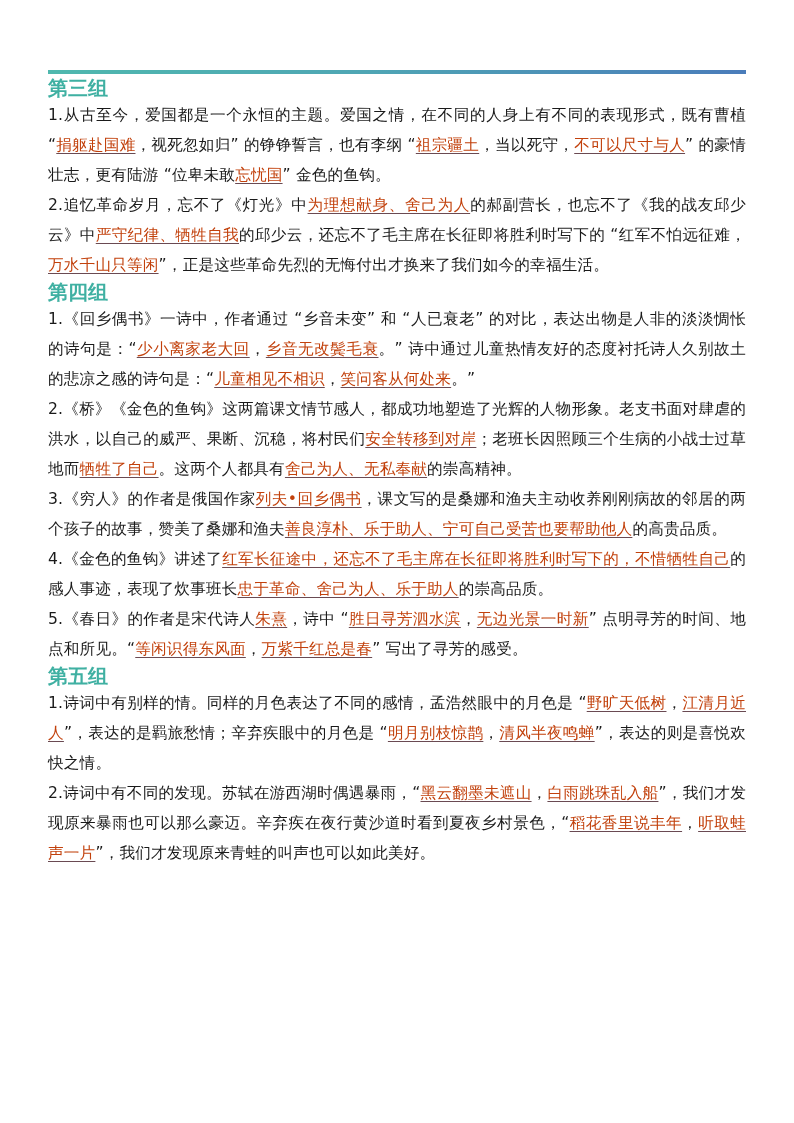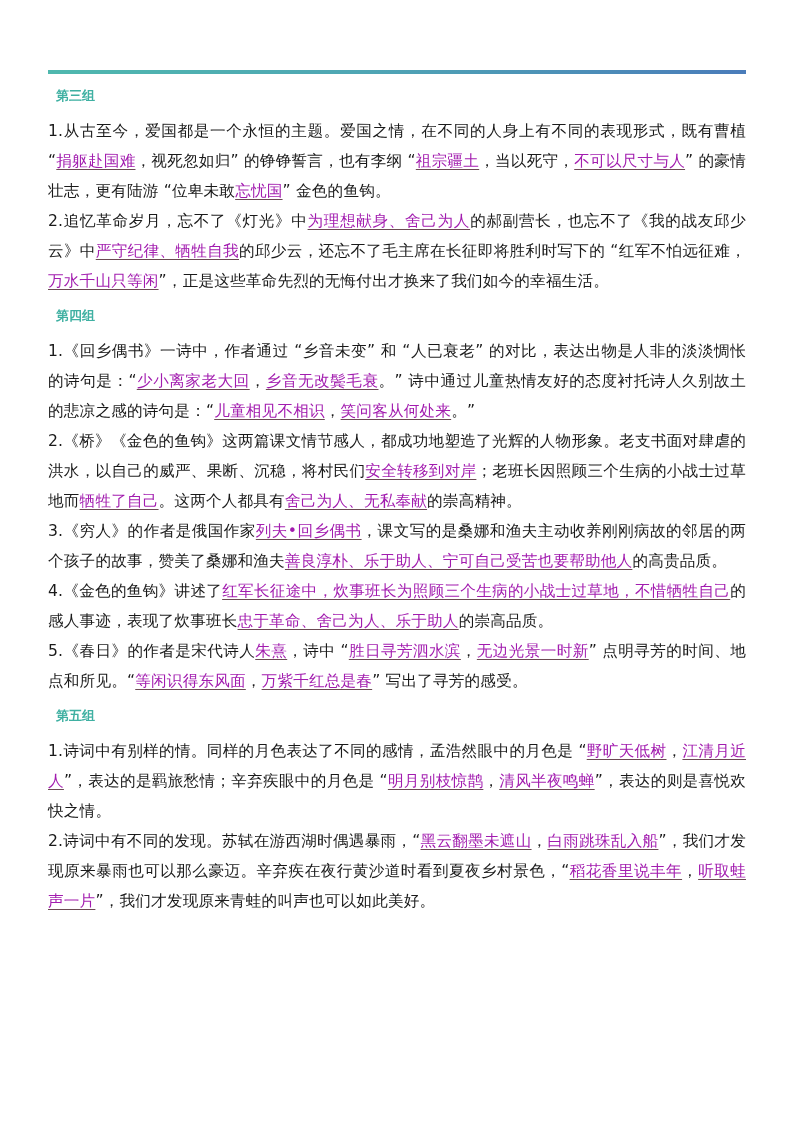--- a/index.html
+++ b/index.html
@@ -9,46 +9,46 @@
       color: #1a1a1a;
     }
     .top-bar {
       position: absolute; left: 48px; top: 70px; width: 698px; height: 4px;
       background: linear-gradient(90deg, #4fb8ae 0%, #4fa6b4 45%, #4a7cba 100%);
     }
     .page {
       position: absolute; left: 48px; top: 76px; width: 698px;
     }
     .section-heading {
-      color: #3fb0a2; font-size: 13px; line-height: 24px; margin: 8px;
+      color: #3fb0a2; font-size: 20px; line-height: 24px; margin: 0;
       height: 24px;
     }
     .para {
       font-size: 15.6px; line-height: 30px; margin: 0;
       text-align: justify; text-align-last: left;
       letter-spacing: 0.2px;
     }
     .ans {
-      color: #a21caf;
+      color: #c2410c;
       text-decoration: underline;
       text-decoration-color: #6a4a52;
       text-underline-offset: 3px;
       text-decoration-thickness: 1px;
     }
   </style>
 </head>
 <body>
 
 <div class="top-bar"></div>
 <div class="page" id="page">
     <h3 class="section-heading">第三组</h3>
     <p class="para"><span>1.从古至今，爱国都是一个永恒的主题。爱国之情，在不同的人身上有不同的表现形式，既有曹植 “</span><span class="ans">捐躯赴国难</span><span>，视死忽如归” 的铮铮誓言，也有李纲 “</span><span class="ans">祖宗疆土</span><span>，当以死守，</span><span class="ans">不可以尺寸与人</span><span>” 的豪情壮志，更有陆游 “位卑未敢</span><span class="ans">忘忧国</span><span>” 金色的鱼钩。</span></p>
     <p class="para"><span>2.追忆革命岁月，忘不了《灯光》中</span><span class="ans">为理想献身、舍己为人</span><span>的郝副营长，也忘不了《我的战友邱少云》中</span><span class="ans">严守纪律、牺牲自我</span><span>的邱少云，还忘不了毛主席在长征即将胜利时写下的 “红军不怕远征难，</span><span class="ans">万水千山只等闲</span><span>”，正是这些革命先烈的无悔付出才换来了我们如今的幸福生活。</span></p>
     <h3 class="section-heading">第四组</h3>
     <p class="para"><span>1.《回乡偶书》一诗中，作者通过 “乡音未变” 和 “人已衰老” 的对比，表达出物是人非的淡淡惆怅的诗句是：“</span><span class="ans">少小离家老大回</span><span>，</span><span class="ans">乡音无改鬓毛衰</span><span>。” 诗中通过儿童热情友好的态度衬托诗人久别故土的悲凉之感的诗句是：“</span><span class="ans">儿童相见不相识</span><span>，</span><span class="ans">笑问客从何处来</span><span>。”</span></p>
     <p class="para"><span>2.《桥》《金色的鱼钩》这两篇课文情节感人，都成功地塑造了光辉的人物形象。老支书面对肆虐的洪水，以自己的威严、果断、沉稳，将村民们</span><span class="ans">安全转移到对岸</span><span>；老班长因照顾三个生病的小战士过草地而</span><span class="ans">牺牲了自己</span><span>。这两个人都具有</span><span class="ans">舍己为人、无私奉献</span><span>的崇高精神。</span></p>
     <p class="para"><span>3.《穷人》的作者是俄国作家</span><span class="ans">列夫•回乡偶书</span><span>，课文写的是桑娜和渔夫主动收养刚刚病故的邻居的两个孩子的故事，赞美了桑娜和渔夫</span><span class="ans">善良淳朴、乐于助人、宁可自己受苦也要帮助他人</span><span>的高贵品质。</span></p>
-    <p class="para"><span>4.《金色的鱼钩》讲述了</span><span class="ans">红军长征途中，炊事班长为照顾三个生病的小战士过草地，不惜牺牲自己</span><span>的感人事迹，表现了炊事班长</span><span class="ans">忠于革命、舍己为人、乐于助人</span><span>的崇高品质。</span></p>
+    <p class="para"><span>4.《金色的鱼钩》讲述了</span><span class="ans">红军长征途中，还忘不了毛主席在长征即将胜利时写下的，不惜牺牲自己</span><span>的感人事迹，表现了炊事班长</span><span class="ans">忠于革命、舍己为人、乐于助人</span><span>的崇高品质。</span></p>
     <p class="para"><span>5.《春日》的作者是宋代诗人</span><span class="ans">朱熹</span><span>，诗中 “</span><span class="ans">胜日寻芳泗水滨</span><span>，</span><span class="ans">无边光景一时新</span><span>” 点明寻芳的时间、地点和所见。“</span><span class="ans">等闲识得东风面</span><span>，</span><span class="ans">万紫千红总是春</span><span>” 写出了寻芳的感受。</span></p>
     <h3 class="section-heading">第五组</h3>
     <p class="para"><span>1.诗词中有别样的情。同样的月色表达了不同的感情，孟浩然眼中的月色是 “</span><span class="ans">野旷天低树</span><span>，</span><span class="ans">江清月近人</span><span>”，表达的是羁旅愁情；辛弃疾眼中的月色是 “</span><span class="ans">明月别枝惊鹊</span><span>，</span><span class="ans">清风半夜鸣蝉</span><span>”，表达的则是喜悦欢快之情。</span></p>
     <p class="para"><span>2.诗词中有不同的发现。苏轼在游西湖时偶遇暴雨，“</span><span class="ans">黑云翻墨未遮山</span><span>，</span><span class="ans">白雨跳珠乱入船</span><span>”，我们才发现原来暴雨也可以那么豪迈。辛弃疾在夜行黄沙道时看到夏夜乡村景色，“</span><span class="ans">稻花香里说丰年</span><span>，</span><span class="ans">听取蛙声一片</span><span>”，我们才发现原来青蛙的叫声也可以如此美好。</span></p>
   </div>
 
 </body></html>

